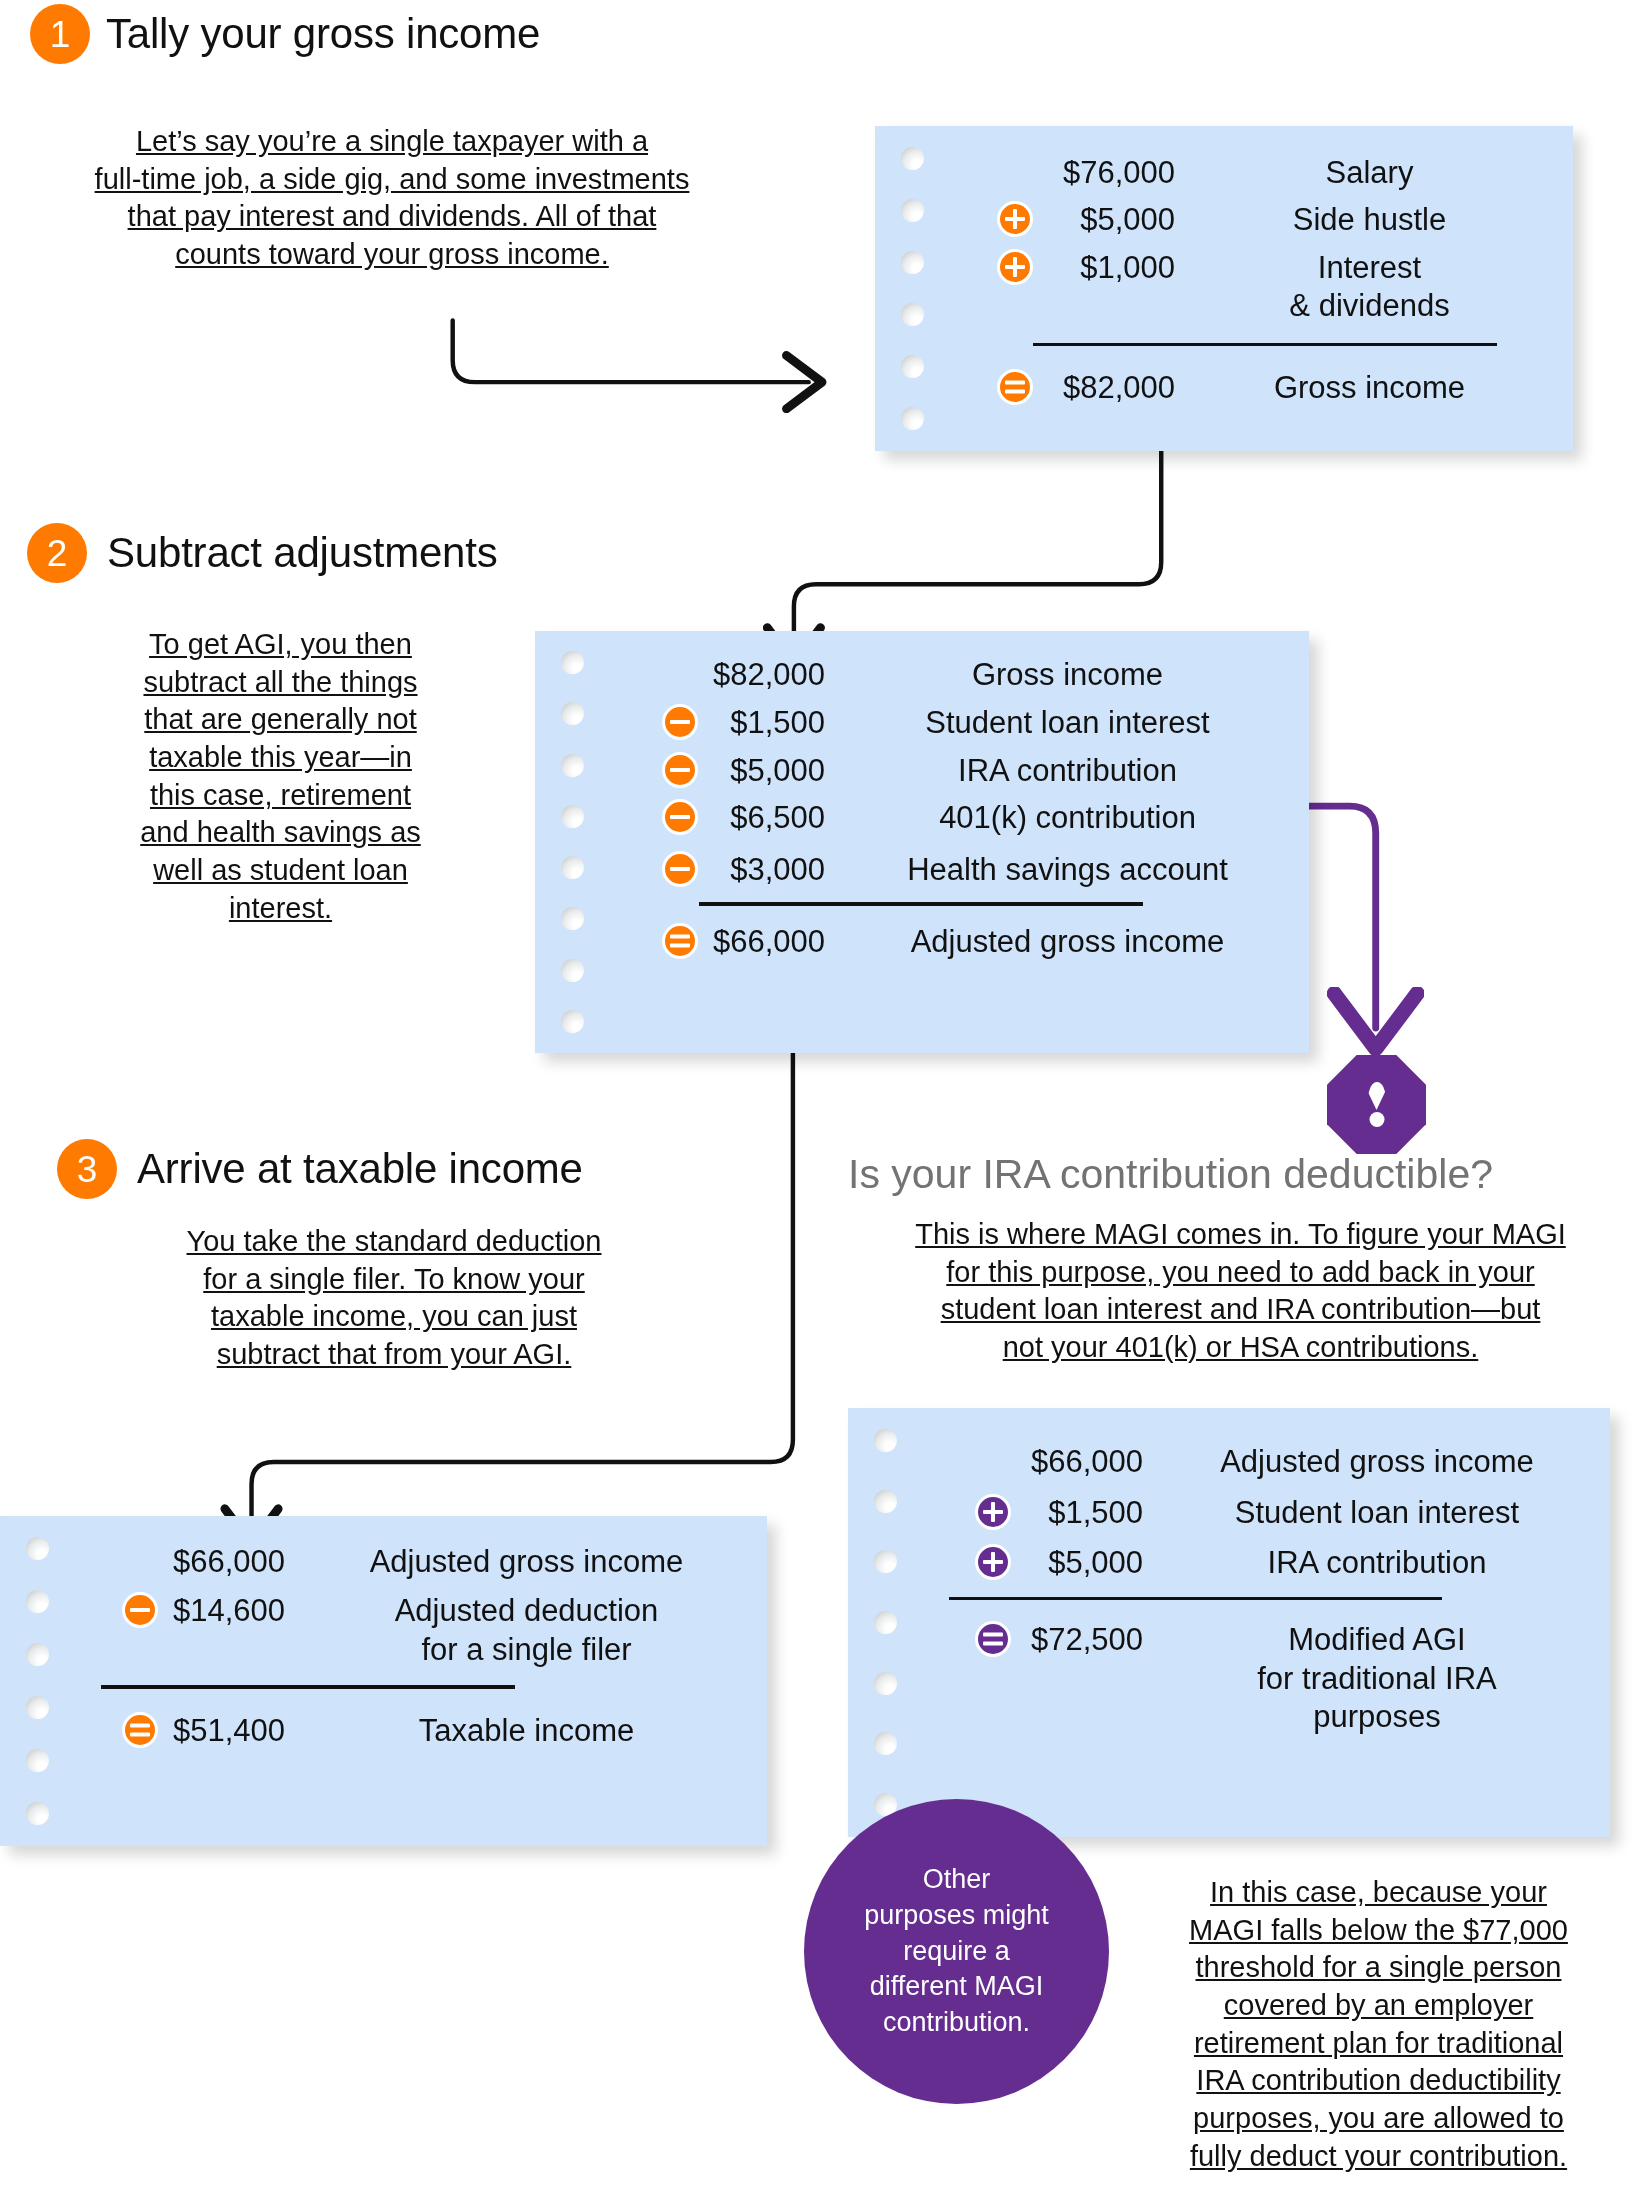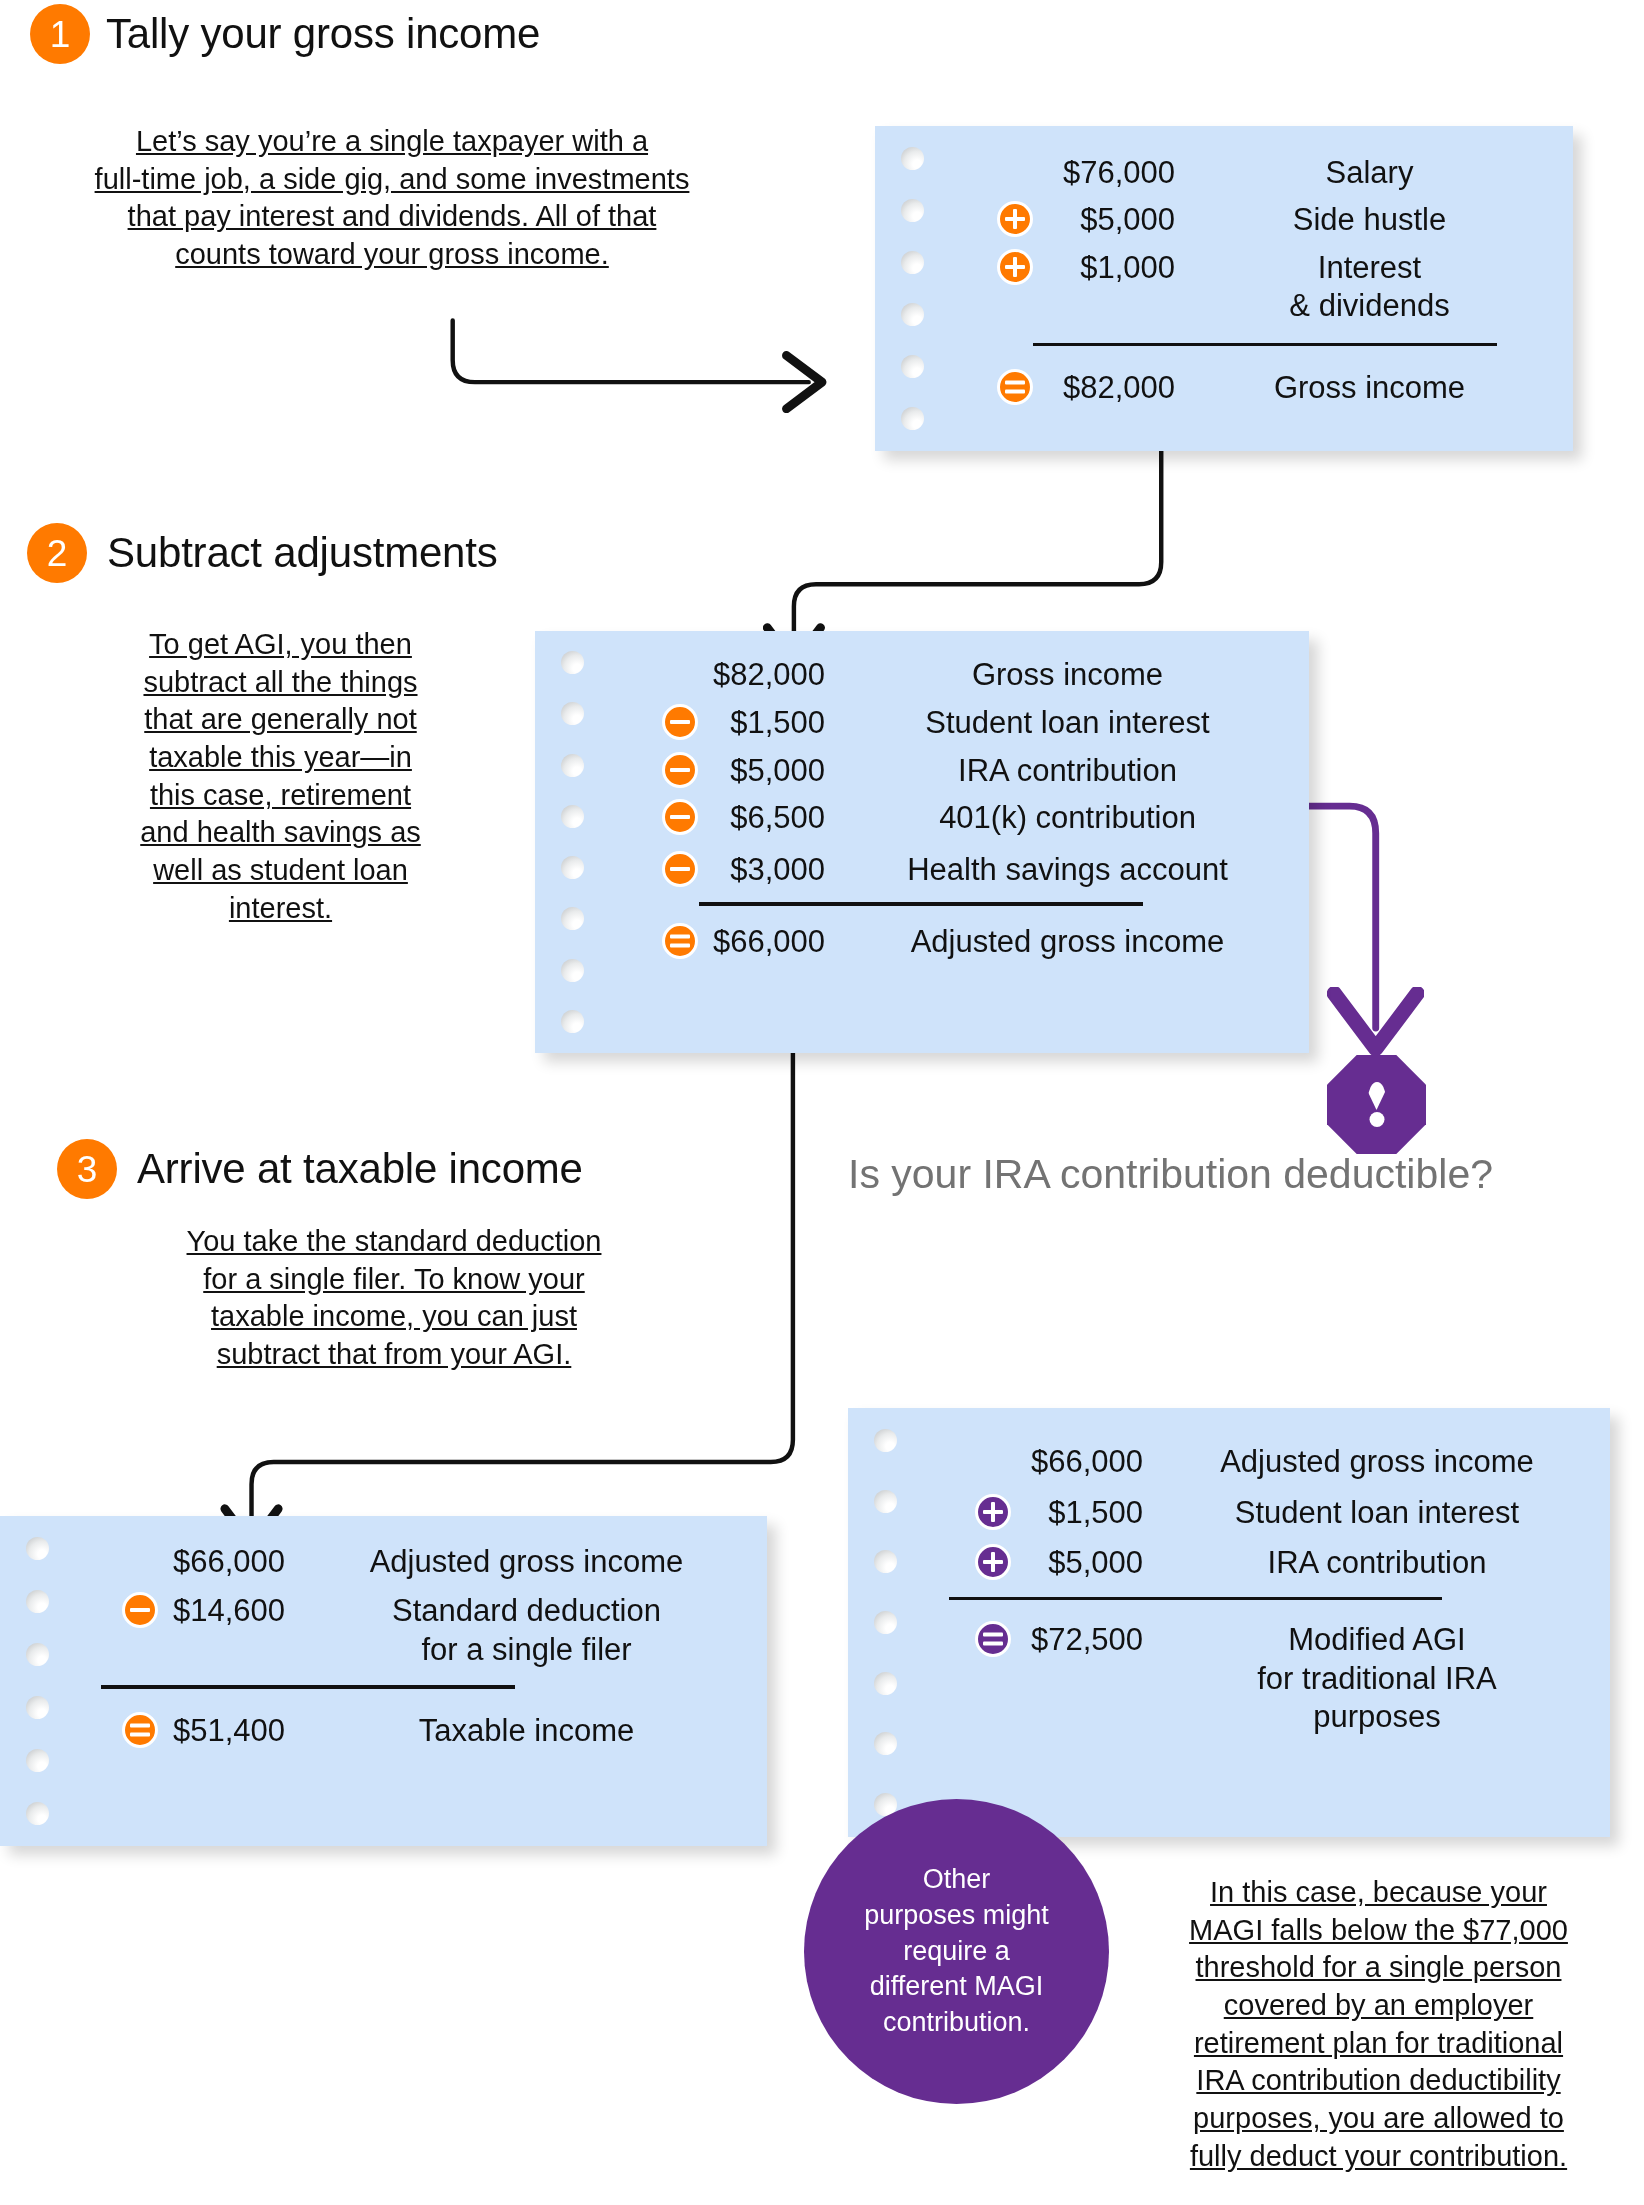--- a/index.html
+++ b/index.html
@@ -329,20 +329,24 @@
     <div class="step-title">Arrive at taxable income</div>
   </div>
 
   <div class="prose" style="left:123px; top:1223px; width:542px; white-space:pre-line;">You take the standard deduction
 for a single filer. To know your
 taxable income, you can just
 subtract that from your AGI.</div>
 
   <div class="section-head" style="left:848px; top:1151px; width:784px;">Is your IRA contribution deductible?</div>
 
+  <div class="prose" style="left:846px; top:1216px; width:789px; white-space:pre-line;">This is where MAGI comes in. To figure your MAGI
+for this purpose, you need to add back in your
+student loan interest and IRA contribution—but
+not your 401(k) or HSA contributions.</div>
 
   <div class="card" style="left:0px; top:1516px; width:767px; height:330px;">
     <div class="holes" style="padding:21px 0; justify-content:space-between;">
       <div class="hole"></div>
       <div class="hole"></div>
       <div class="hole"></div>
       <div class="hole"></div>
       <div class="hole"></div>
       <div class="hole"></div>
     </div>
@@ -353,21 +357,21 @@
         <div class="amt">$66,000</div>
         <div class="lbl">Adjusted gross income</div>
       </div>
       <div class="row">
         <div class="sign-cell">
           <div class="sign">
               <span class="bar h"></span>
             </div>
         </div>
         <div class="amt">$14,600</div>
-        <div class="lbl">Standard deduction
+        <div class="lbl">Adjusted deduction
 for a single filer</div>
       </div>
 
       <div class="hr" style="margin:16px 0 0 32px; width:414px;"></div>
 
       <div class="row" style="margin-top:23px;">
         <div class="sign-cell">
           <div class="sign eq">
             <span class="bar h h1"></span>
               <span class="bar h h2"></span>

